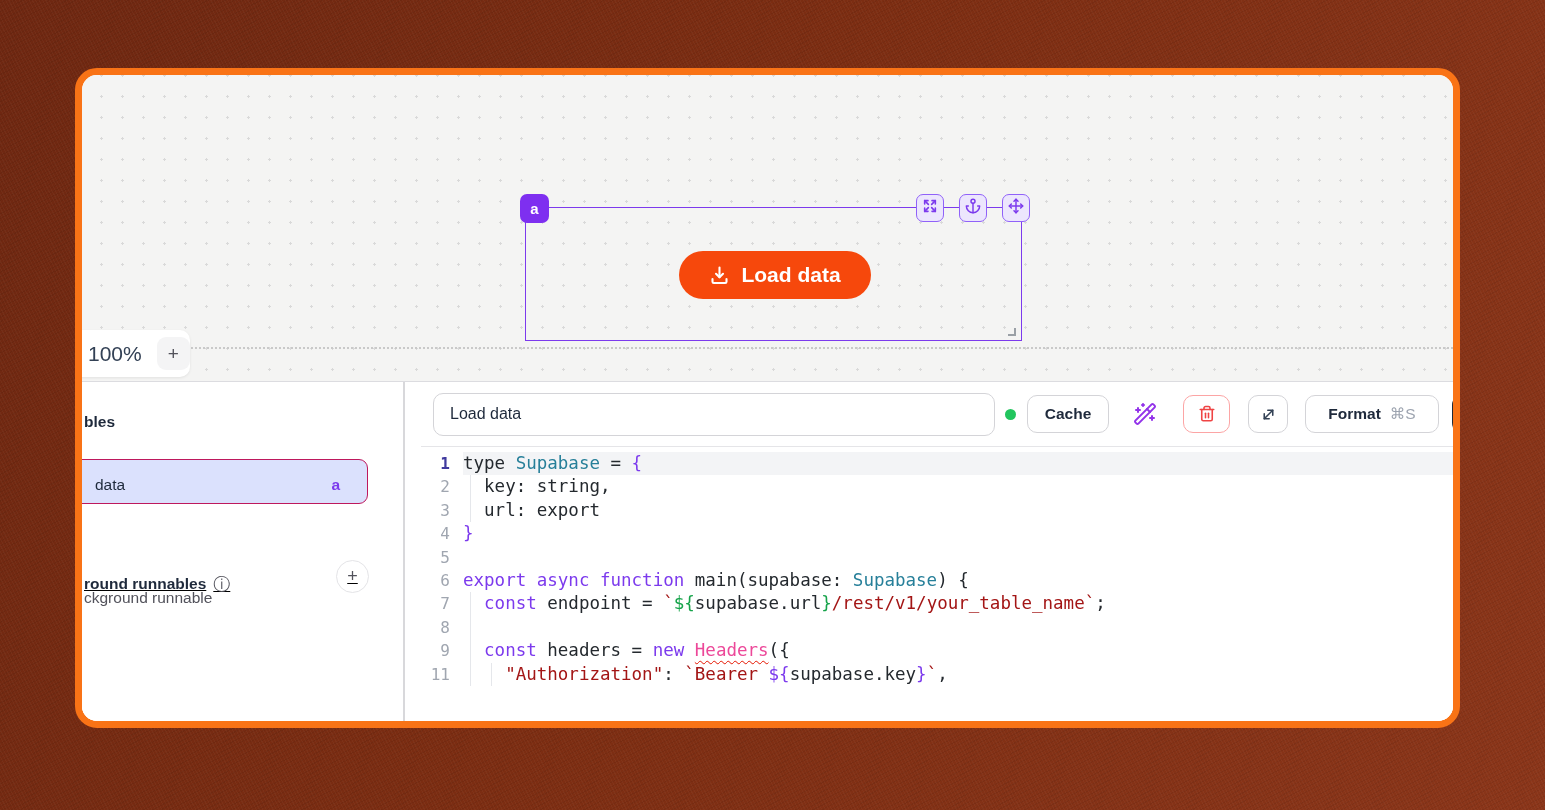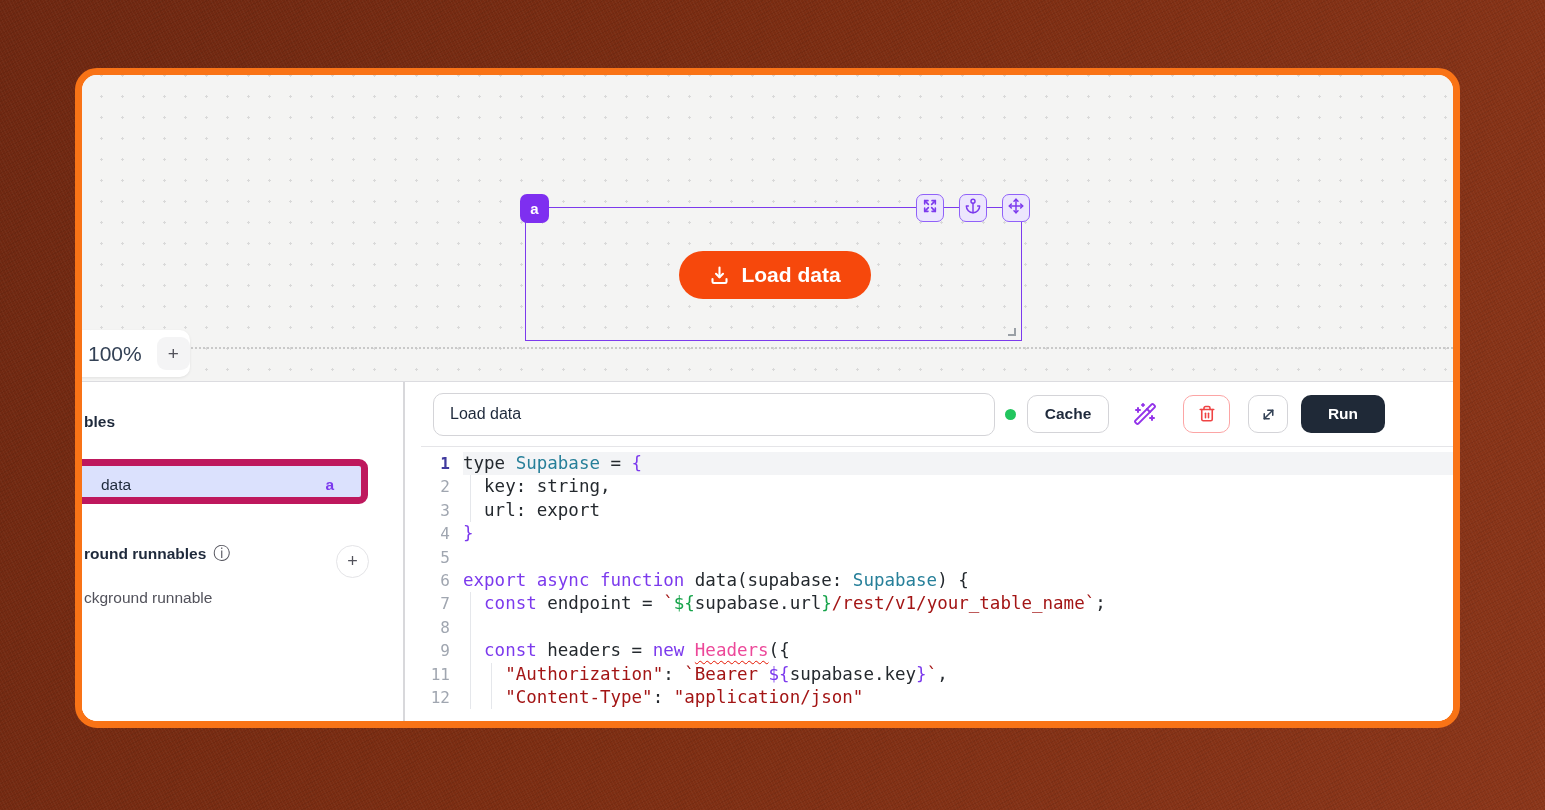--- a/index.html
+++ b/index.html
@@ -48,27 +48,27 @@
     border-radius:9px; color:#52525b; font-size:19px; line-height:1; cursor:pointer;
     display:flex; align-items:center; justify-content:center; }
 
   
   .panels { display:flex; width:100%; height:354px; border-top:1px solid #dcdce0; background:#fff;gap:16px; }
 
   .sidebar { position:relative; width:305px; flex-shrink:0; background:#fff; overflow:hidden; }
   .sb-h { position:absolute; left:2px; font-size:15.5px; font-weight:bold; color:#1e293b; }
   .sb-h1 { top:31px; }
   .sb-row { position:absolute; left:-18px; top:77px; width:304px; height:45px;
-    background:#dbe1fd; border:7px solid #be185d; border-radius:9px;
+    background:#dbe1fd; border:1px solid #be185d; border-radius:9px;
     display:flex; align-items:center; justify-content:space-between;
     padding:7px 27px 0 30px; cursor:pointer; }
   .sb-row-label { font-size:15.5px; color:#1e293b; }
   .sb-row-badge { font-size:15.5px; font-weight:bold; color:#7c3aed; }
-  .sb-h2row { position:absolute; left:2px; right:18px; top:163px; display:flex;
-    align-items:flex-start; }
+  .sb-h2row { position:absolute; left:2px; right:18px; top:178px; display:flex;
+    align-items:flex-end;text-decoration:underline; }
   .sb-h2 { font-size:15.5px; font-weight:bold; color:#1e293b; }
   .info-ic { margin-left:7px; font-size:17px; color:#52525b; line-height:1; }
   .sb-add { margin-left:auto; width:33px; height:33px; border:1px solid #e4e4e7; background:#fff;
     border-radius:50%; color:#52525b; font-size:18px; cursor:pointer;
     display:flex; align-items:center; justify-content:center; }
   .sb-empty { position:absolute; left:2px; top:207px; font-size:15.5px; color:#52525b; }
 
   .vdivider { width:2px; flex-shrink:0; background:#d8d8db; }
 
   .editor { flex:1; min-width:0; display:flex; flex-direction:column; overflow:hidden; }
@@ -246,20 +246,24 @@
           <button class="tb-btn btn-expand">
             <span style="display:flex;">
               <svg viewBox="0 0 24 24" fill="none" stroke="currentColor" stroke-width="2.2" stroke-linecap="round" stroke-linejoin="round" width="17" height="17">
                 <path d="M6 18 18 6"></path>
                   <path d="M11 6h7v7"></path>
                   <path d="M13 18H6v-7"></path>
               </svg>
             </span>
           </button>
 
+          <button class="tb-btn btn-format">
+            <span>Format</span>
+            <span class="shortcut">⌘S</span>
+          </button>
 
           <button class="tb-btn btn-run">
             <span>Run</span>
           </button>
         </div>
 
         <div class="code">
             <div class="code-line active">
               <div class="gutter">1</div>
               <div class="line-content"><span class="seg-df">type </span><span class="seg-ty">Supabase</span><span class="seg-df"> = </span><span class="seg-pu">{</span></div>
@@ -275,40 +279,36 @@
             <div class="code-line">
               <div class="gutter">4</div>
               <div class="line-content"><span class="seg-pu">}</span></div>
             </div>
             <div class="code-line">
               <div class="gutter">5</div>
               <div class="line-content"></div>
             </div>
             <div class="code-line">
               <div class="gutter">6</div>
-              <div class="line-content"><span class="seg-kw">export async function</span><span class="seg-df"> data(supabase: </span><span class="seg-ty">Supabase</span><span class="seg-df">) {</span></div>
+              <div class="line-content"><span class="seg-kw">export async function</span><span class="seg-df"> main(supabase: </span><span class="seg-ty">Supabase</span><span class="seg-df">) {</span></div>
             </div>
             <div class="code-line">
               <div class="gutter">7</div>
               <div class="line-content"><span class="guide" style="left: 7px;"></span><span class="seg-df">  </span><span class="seg-kw">const</span><span class="seg-df"> endpoint = </span><span class="seg-st">`</span><span class="seg-gr">${</span><span class="seg-df">supabase.url</span><span class="seg-gr">}</span><span class="seg-st">/rest/v1/your_table_name`</span><span class="seg-df">;</span></div>
             </div>
             <div class="code-line">
               <div class="gutter">8</div>
               <div class="line-content"><span class="guide" style="left: 7px;"></span></div>
             </div>
             <div class="code-line">
               <div class="gutter">9</div>
               <div class="line-content"><span class="guide" style="left: 7px;"></span><span class="seg-df">  </span><span class="seg-kw">const</span><span class="seg-df"> headers = </span><span class="seg-kw">new</span><span class="seg-df"> </span><span class="seg-er">Headers</span><span class="seg-df">({</span></div>
             </div>
             <div class="code-line">
               <div class="gutter">11</div>
               <div class="line-content"><span class="guide" style="left: 7px;"></span><span class="guide" style="left: 28px;"></span><span class="seg-df">    </span><span class="seg-st">"Authorization"</span><span class="seg-df">: </span><span class="seg-st">`Bearer </span><span class="seg-pu">${</span><span class="seg-df">supabase.key</span><span class="seg-pu">}</span><span class="seg-st">`</span><span class="seg-df">,</span></div>
-            </div>
-            <div class="code-line">
-              <div class="gutter">12</div>
-              <div class="line-content"><span class="guide" style="left: 7px;"></span><span class="guide" style="left: 28px;"></span><span class="seg-df">    </span><span class="seg-st">"Content-Type"</span><span class="seg-df">: </span><span class="seg-st">"application/json"</span></div>
             </div>
           </div>
       </div>
     </div>
 
   </div>
 </div>
 
 </body></html>

